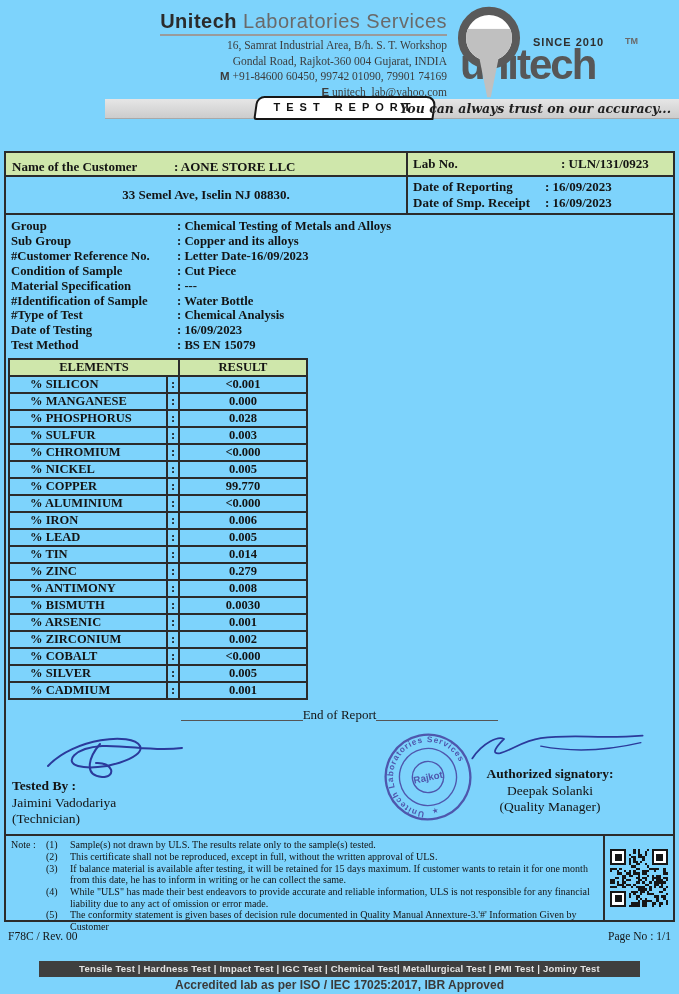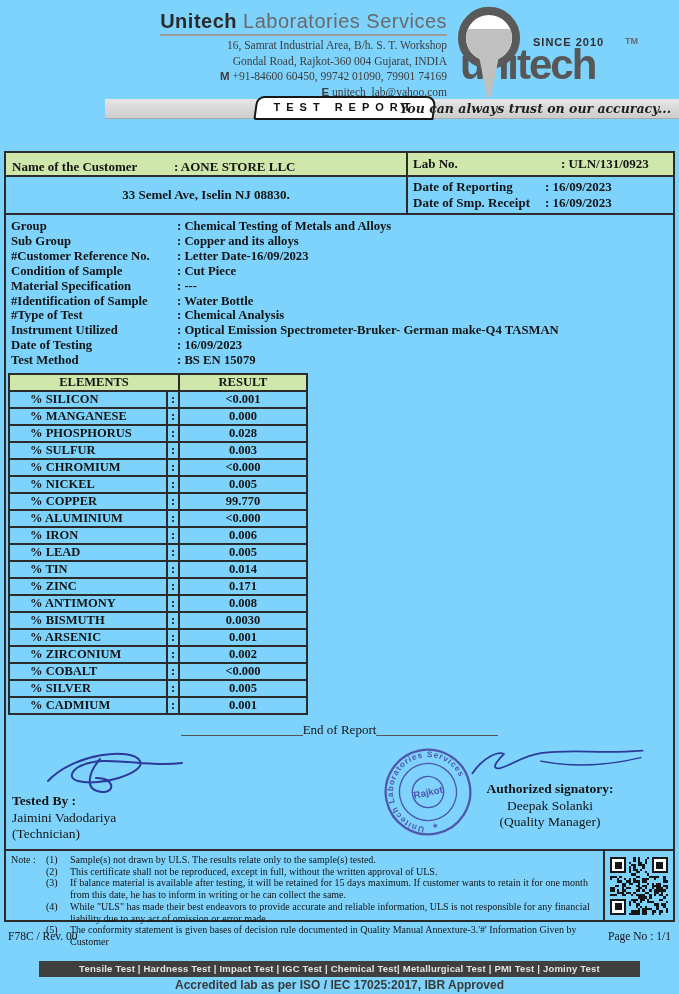--- a/index.html
+++ b/index.html
@@ -184,24 +184,20 @@
       </div>
         <div class="detail-row">
         <span class="dl">#Identification of Sample</span>
         <span class="dv">: Water Bottle</span>
       </div>
         <div class="detail-row">
         <span class="dl">#Type of Test</span>
         <span class="dv">: Chemical Analysis</span>
       </div>
         <div class="detail-row">
-        <span class="dl">Instrument Utilized</span>
-        <span class="dv">: Optical Emission Spectrometer-Bruker- German make-Q4 TASMAN</span>
-      </div>
-        <div class="detail-row">
         <span class="dl">Date of Testing</span>
         <span class="dv">: 16/09/2023</span>
       </div>
         <div class="detail-row">
         <span class="dl">Test Method</span>
         <span class="dv">: BS EN 15079</span>
       </div>
       </div>
 
     <table class="elements">
@@ -263,21 +259,21 @@
           <td class="res">0.005</td>
         </tr>
           <tr>
           <td class="el">% TIN</td>
           <td class="cl">:</td>
           <td class="res">0.014</td>
         </tr>
           <tr>
           <td class="el">% ZINC</td>
           <td class="cl">:</td>
-          <td class="res">0.171</td>
+          <td class="res">0.279</td>
         </tr>
           <tr>
           <td class="el">% ANTIMONY</td>
           <td class="cl">:</td>
           <td class="res">0.008</td>
         </tr>
           <tr>
           <td class="el">% BISMUTH</td>
           <td class="cl">:</td>
           <td class="res">0.0030</td>

